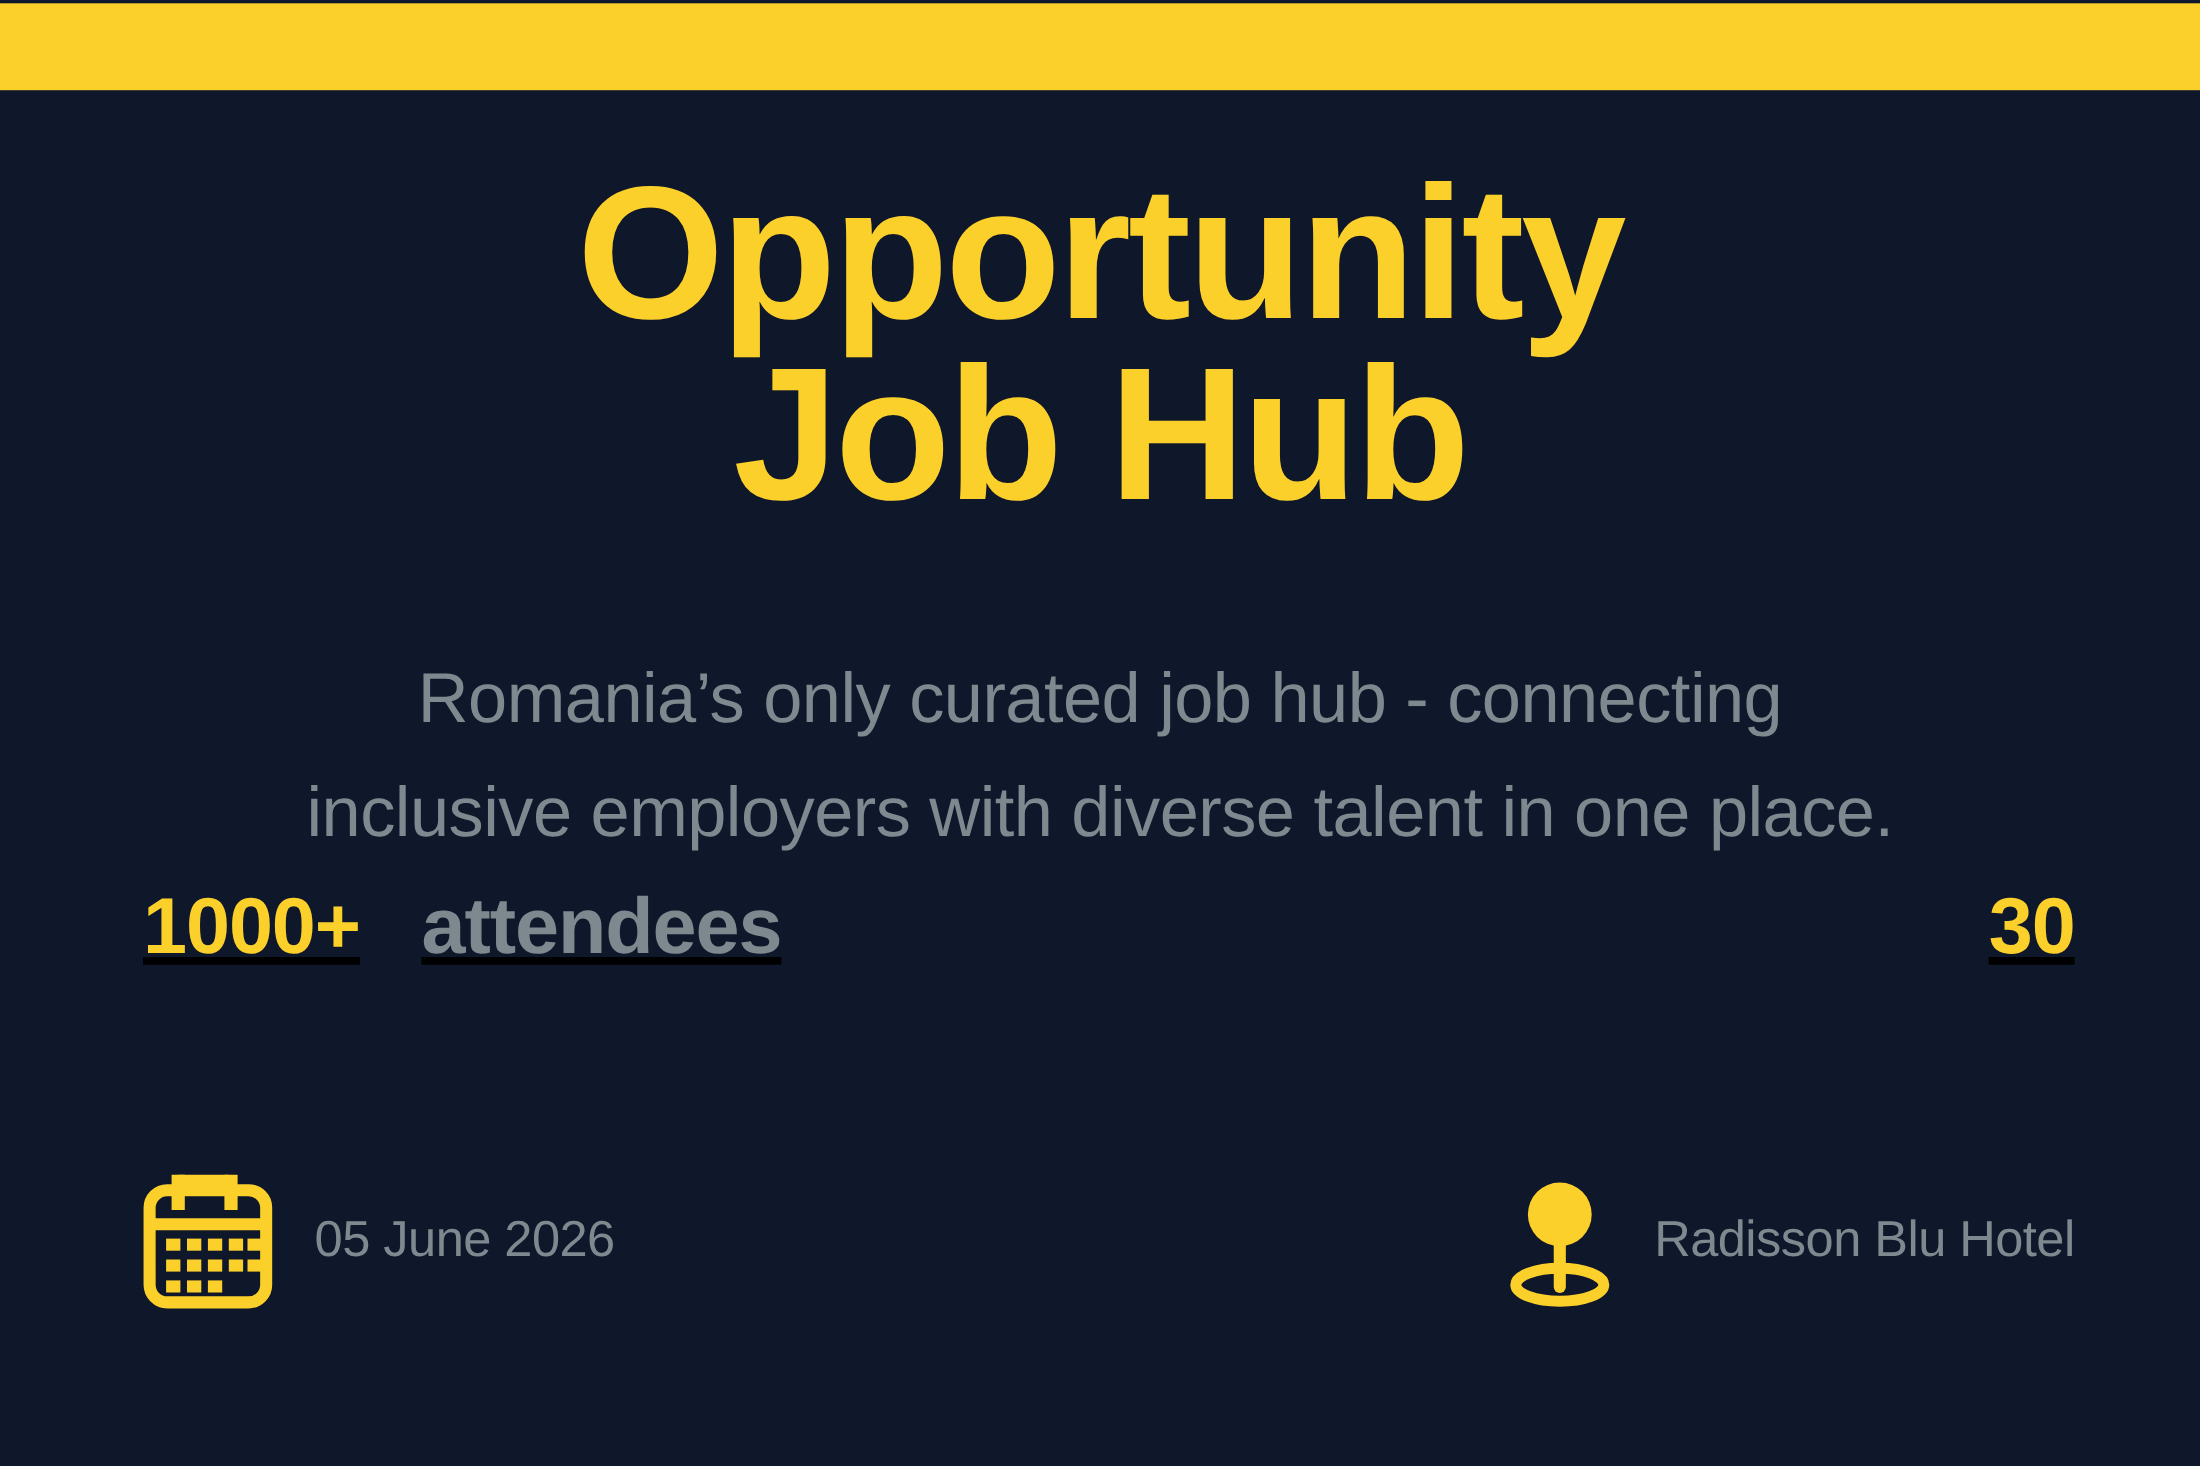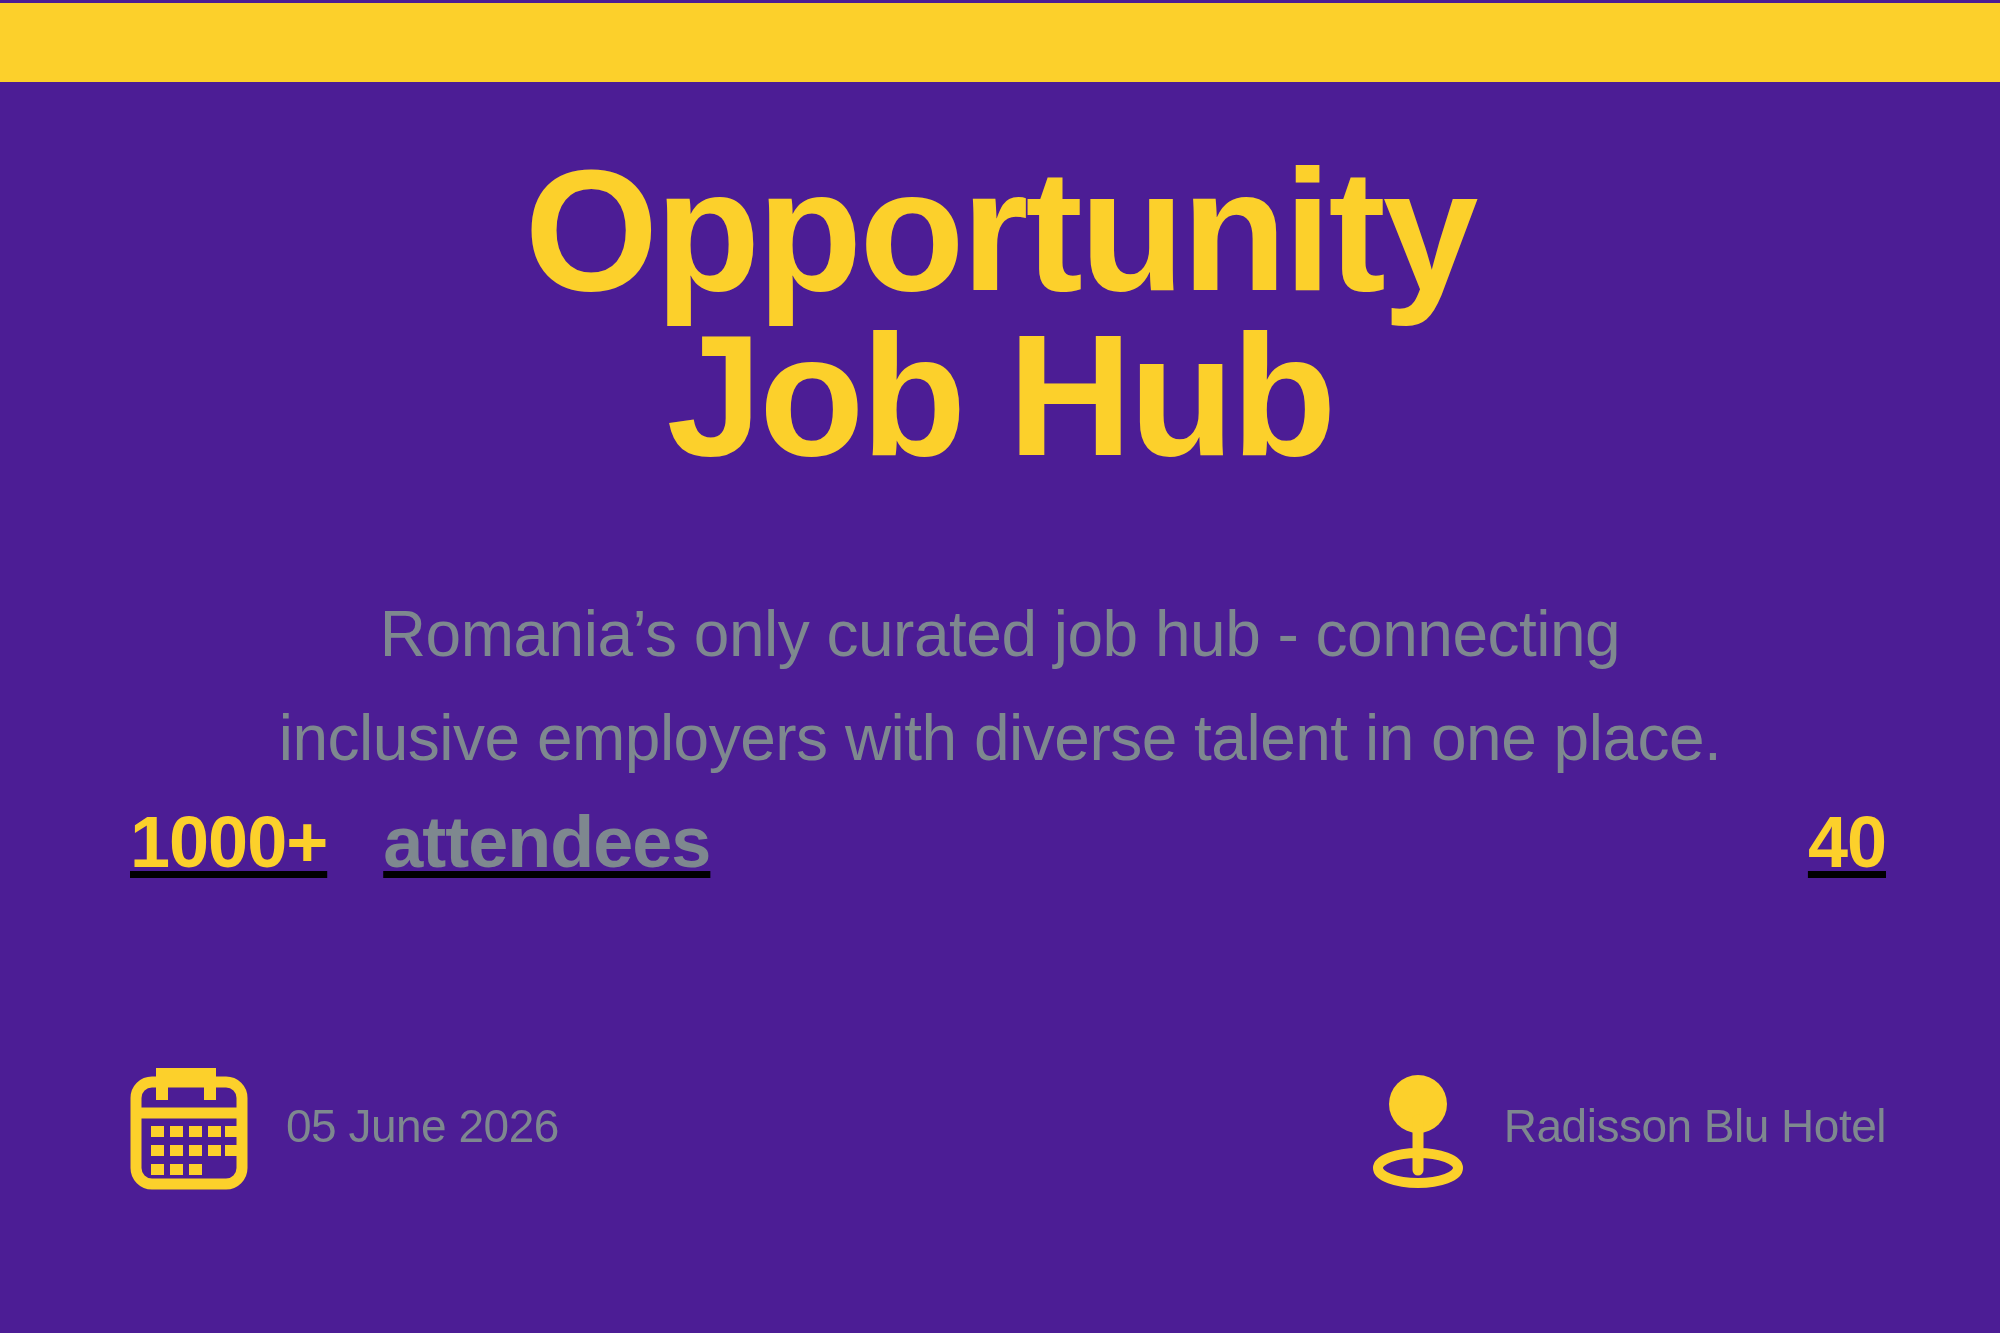--- a/index.html
+++ b/index.html
@@ -9,21 +9,21 @@
   }
   body {
     font-family: "Liberation Sans", sans-serif;
     -webkit-font-smoothing: antialiased;
   }
 
   #poster {
     position: relative;
     width: 2000px;
     height: 1333px;
-    background: #4c1d95;
+    background: #0f172a;
     overflow: hidden;
   }
 
   
   .accent-bar {
     position: absolute;
     left: 0;
     top: 3px;
     width: 2000px;
     height: 79px;
@@ -152,21 +152,21 @@
   </div>
 
   <div class="stats-row">
 
     <div class="stat stat-attendees">
       <span class="stat-number">1000+</span>
       <span class="stat-label">attendees</span>
     </div>
 
     <div class="stat stat-exhibitors">
-      <span class="stat-number">40</span>
+      <span class="stat-number">30</span>
     </div>
 
   </div>
 
   <div class="info-row">
 
     <div class="info-item info-date">
       <span class="info-icon icon-calendar">
         <svg viewBox="0 0 118 128" width="118" height="128" aria-hidden="true">
 

